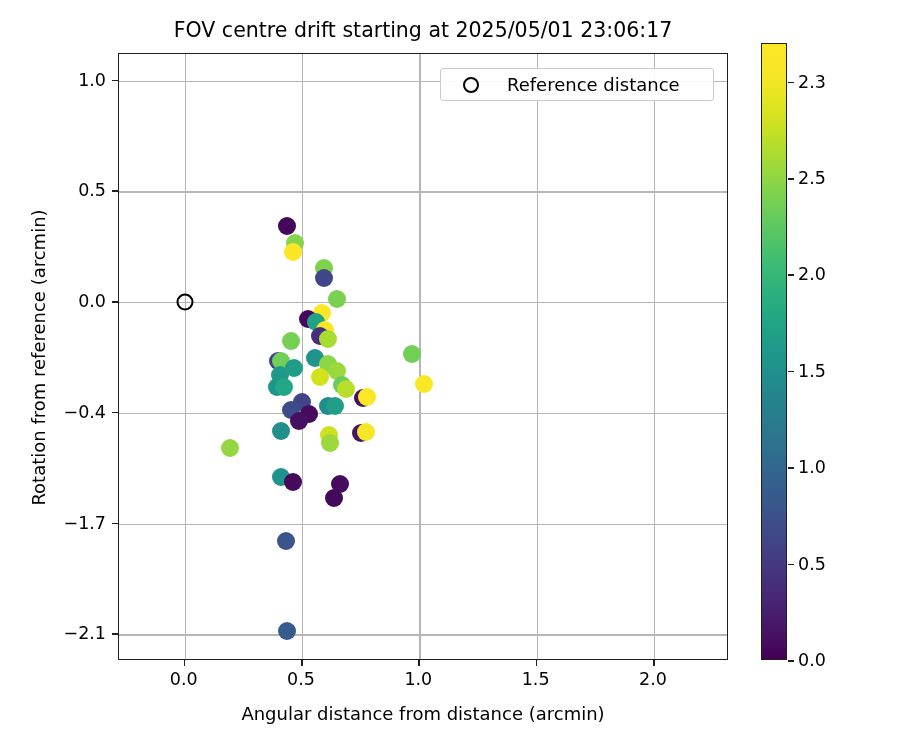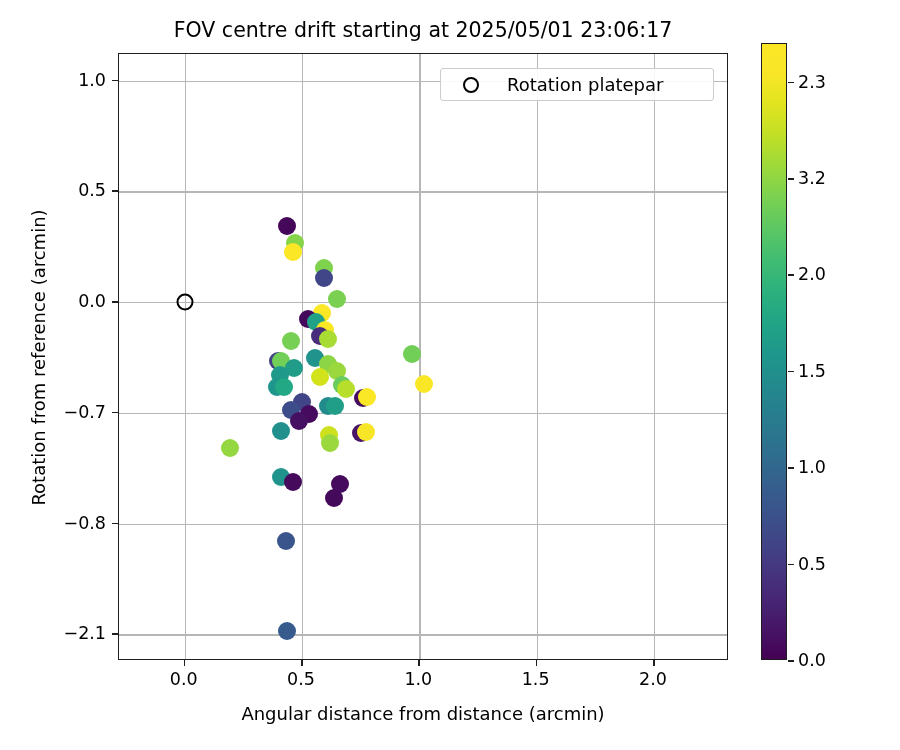--- a/index.html
+++ b/index.html
@@ -238,21 +238,21 @@
       <div class="pt" style="left: 174.085px; top: 428.001px; width: 18px; height: 18px; background: rgb(69, 10, 92);"></div>
       <div class="pt" style="left: 221.008px; top: 430.217px; width: 18px; height: 18px; background: rgb(70, 11, 94);"></div>
       <div class="pt" style="left: 215.377px; top: 443.509px; width: 18px; height: 18px; background: rgb(69, 9, 91);"></div>
       <div class="pt" style="left: 167.046px; top: 486.929px; width: 18px; height: 18px; background: rgb(58, 84, 140);"></div>
       <div class="pt" style="left: 168.454px; top: 577.093px; width: 18px; height: 18px; background: rgb(55, 91, 141);"></div>
       <div id="ref-marker" style="left: 65.6923px; top: 248.117px;"></div>
     </div>
 
   <div id="legend">
     <div id="legend-marker"></div>
-    <div id="legend-label">Rotation platepar</div>
+    <div id="legend-label">Reference distance</div>
   </div>
 
   <div id="xlabel">Angular distance from distance (arcmin)</div>
   <div id="ylabel">Rotation from reference (arcmin)</div>
 
   <div id="colorbar" style="background: linear-gradient(rgb(253, 231, 37) 0%, rgb(247, 230, 39) 5%, rgb(224, 228, 32) 10%, rgb(192, 223, 38) 15%, rgb(156, 217, 59) 20%, rgb(122, 209, 81) 25%, rgb(92, 199, 99) 30%, rgb(65, 189, 114) 35%, rgb(45, 177, 125) 40%, rgb(33, 165, 133) 45%, rgb(31, 152, 139) 50%, rgb(34, 139, 141) 55%, rgb(39, 126, 142) 60%, rgb(45, 114, 142) 65%, rgb(51, 100, 142) 70%, rgb(57, 86, 140) 75%, rgb(63, 72, 136) 80%, rgb(69, 55, 129) 85%, rgb(71, 39, 118) 90%, rgb(71, 21, 103) 95%, rgb(68, 1, 84) 100%);"></div>
 
 <div class="tick-x" style="left: 183.692px;"></div>
     <div class="ticklabel-x" style="left: 183.692px;">0.0</div>
     <div class="tick-x" style="left: 301px;"></div>
@@ -263,32 +263,32 @@
     <div class="ticklabel-x" style="left: 535.615px;">1.5</div>
     <div class="tick-x" style="left: 652.923px;"></div>
     <div class="ticklabel-x" style="left: 652.923px;">2.0</div>
     <div class="tick-y" style="top: 79.5839px;"></div>
     <div class="ticklabel-y" style="top: 79.5839px;">1.0</div>
     <div class="tick-y" style="top: 190.35px;"></div>
     <div class="ticklabel-y" style="top: 190.35px;">0.5</div>
     <div class="tick-y" style="top: 301.117px;"></div>
     <div class="ticklabel-y" style="top: 301.117px;">0.0</div>
     <div class="tick-y" style="top: 411.883px;"></div>
-    <div class="ticklabel-y" style="top: 411.883px;">−0.7</div>
+    <div class="ticklabel-y" style="top: 411.883px;">−0.4</div>
     <div class="tick-y" style="top: 522.65px;"></div>
-    <div class="ticklabel-y" style="top: 522.65px;">−0.8</div>
+    <div class="ticklabel-y" style="top: 522.65px;">−1.7</div>
     <div class="tick-y" style="top: 633.416px;"></div>
     <div class="ticklabel-y" style="top: 633.416px;">−2.1</div>
     <div class="cb-tick" style="top: 660px;"></div>
     <div class="cb-label" style="top: 660px;">0.0</div>
     <div class="cb-tick" style="top: 563.594px;"></div>
     <div class="cb-label" style="top: 563.594px;">0.5</div>
     <div class="cb-tick" style="top: 467.188px;"></div>
     <div class="cb-label" style="top: 467.188px;">1.0</div>
     <div class="cb-tick" style="top: 370.781px;"></div>
     <div class="cb-label" style="top: 370.781px;">1.5</div>
     <div class="cb-tick" style="top: 274.375px;"></div>
     <div class="cb-label" style="top: 274.375px;">2.0</div>
     <div class="cb-tick" style="top: 177.969px;"></div>
-    <div class="cb-label" style="top: 177.969px;">3.2</div>
+    <div class="cb-label" style="top: 177.969px;">2.5</div>
     <div class="cb-tick" style="top: 81.5625px;"></div>
     <div class="cb-label" style="top: 81.5625px;">2.3</div>
   </div>
 
 </body></html>

